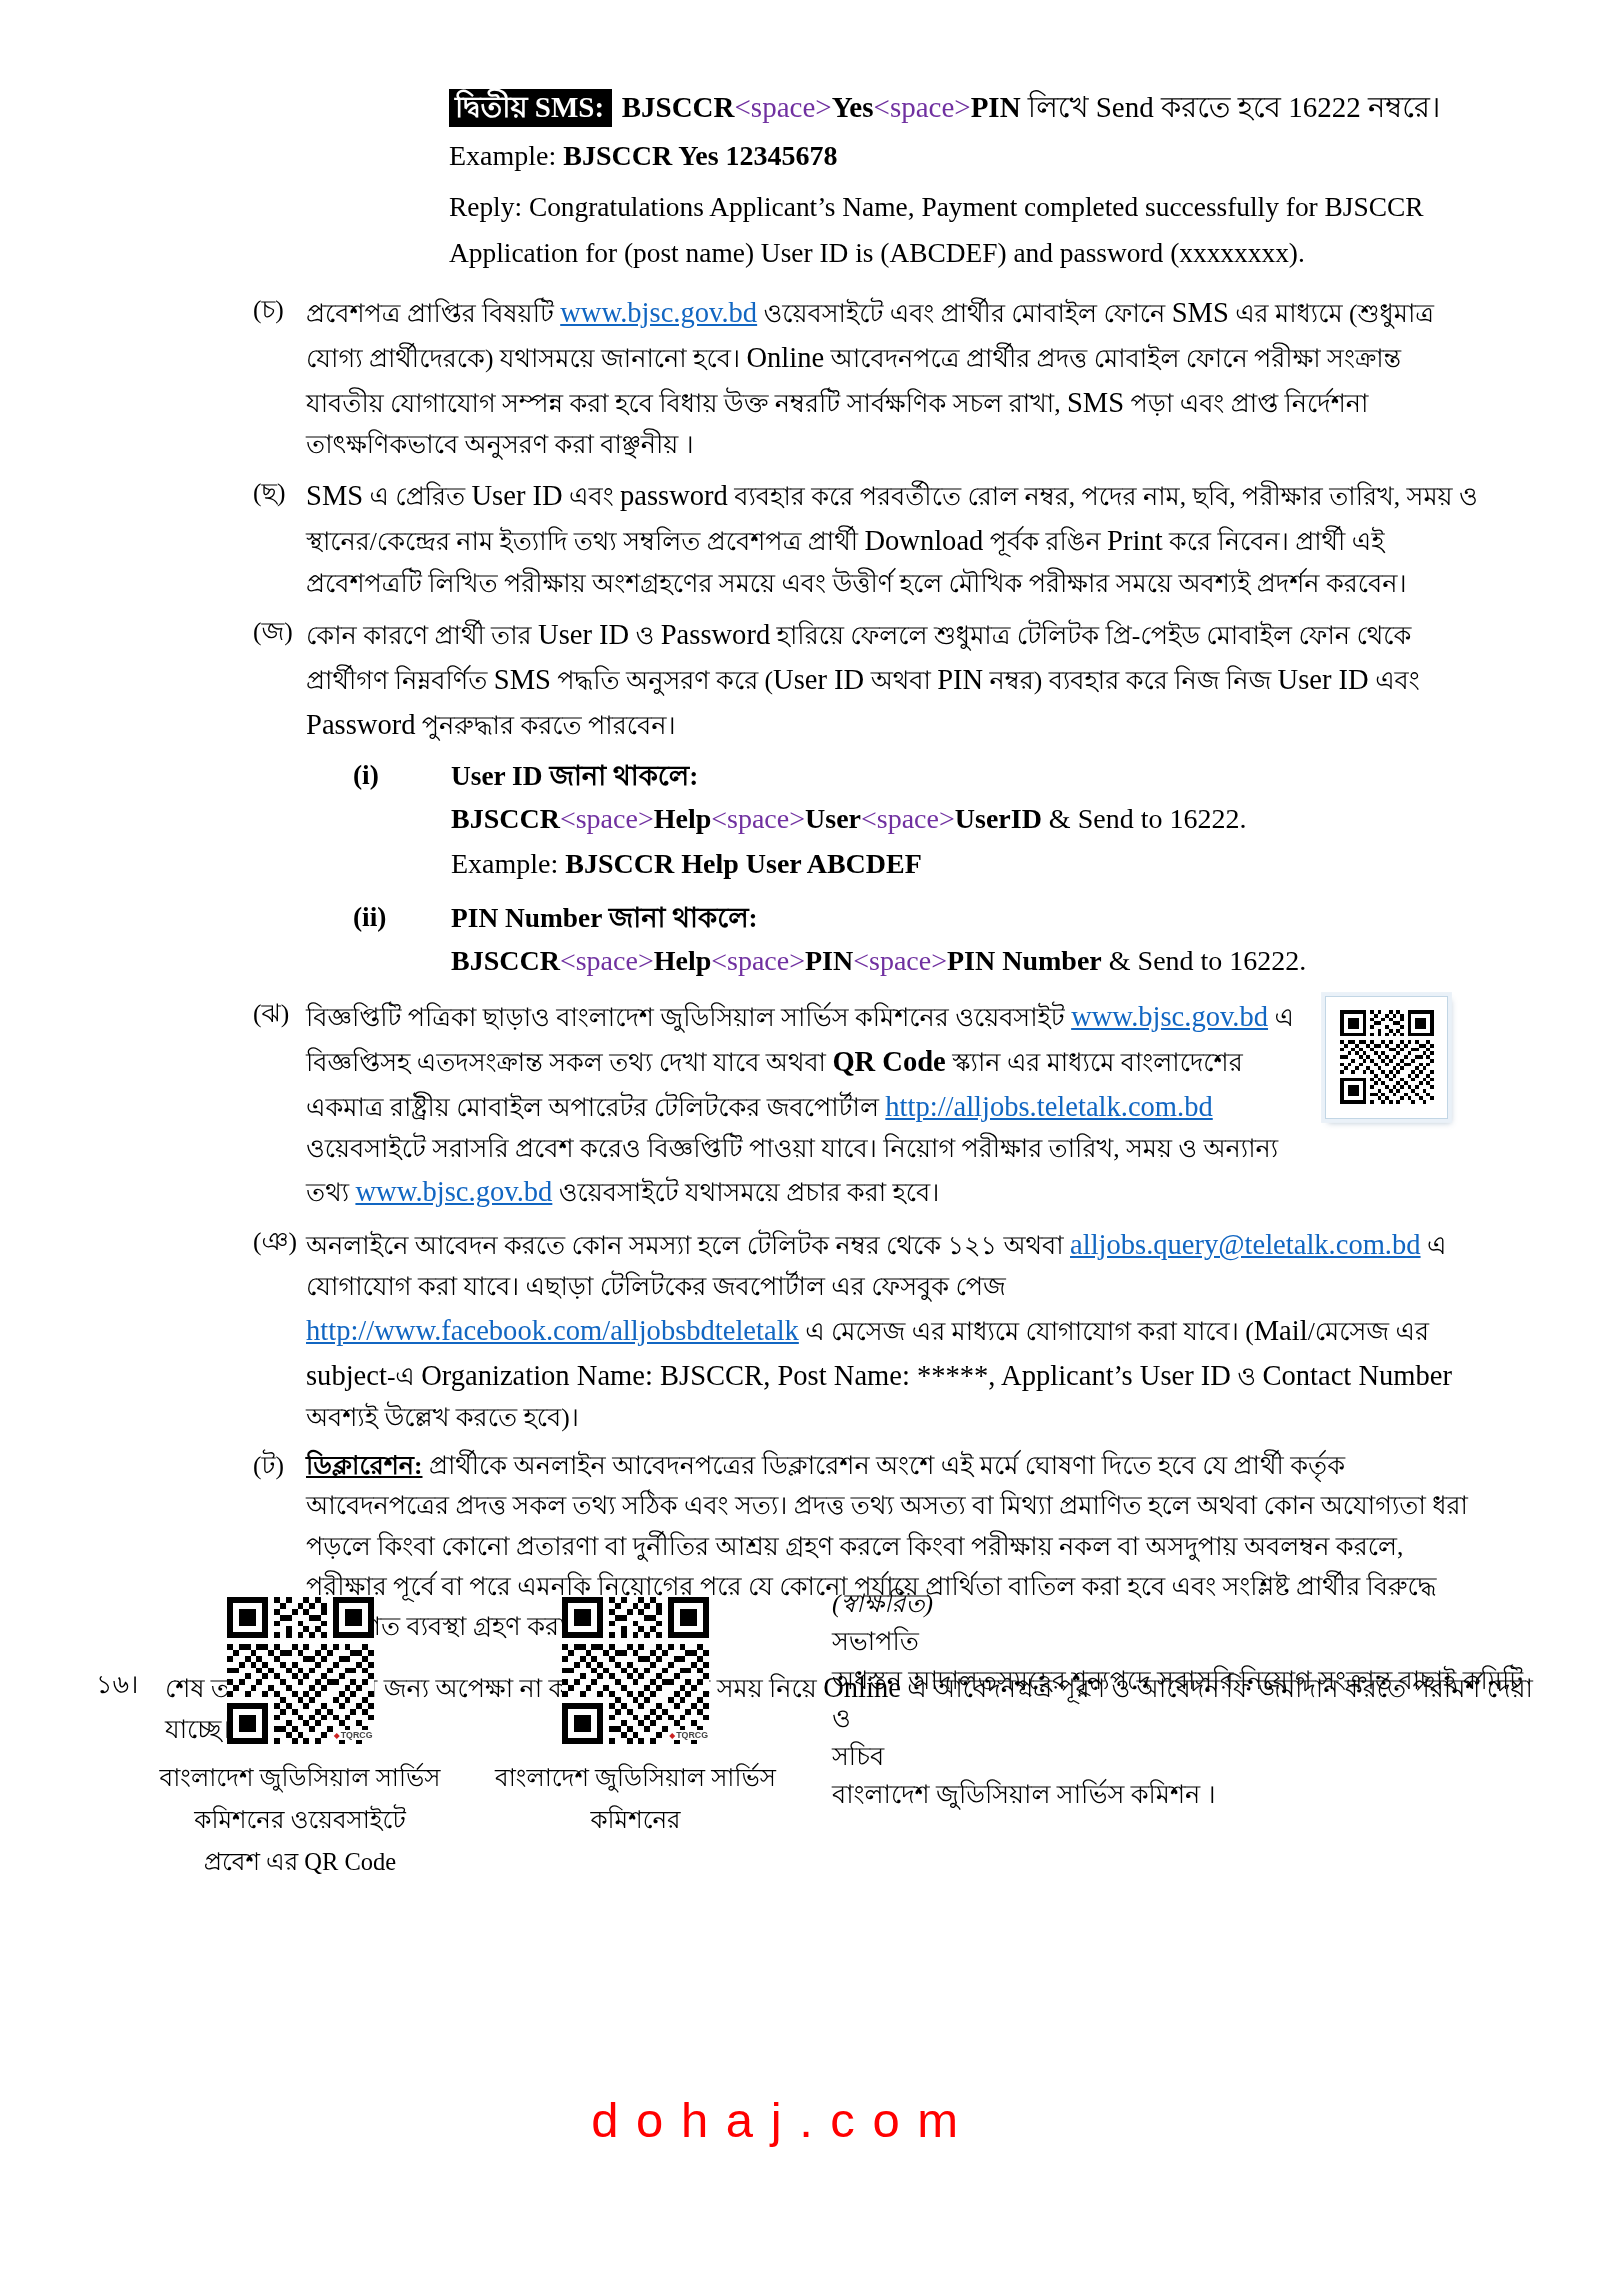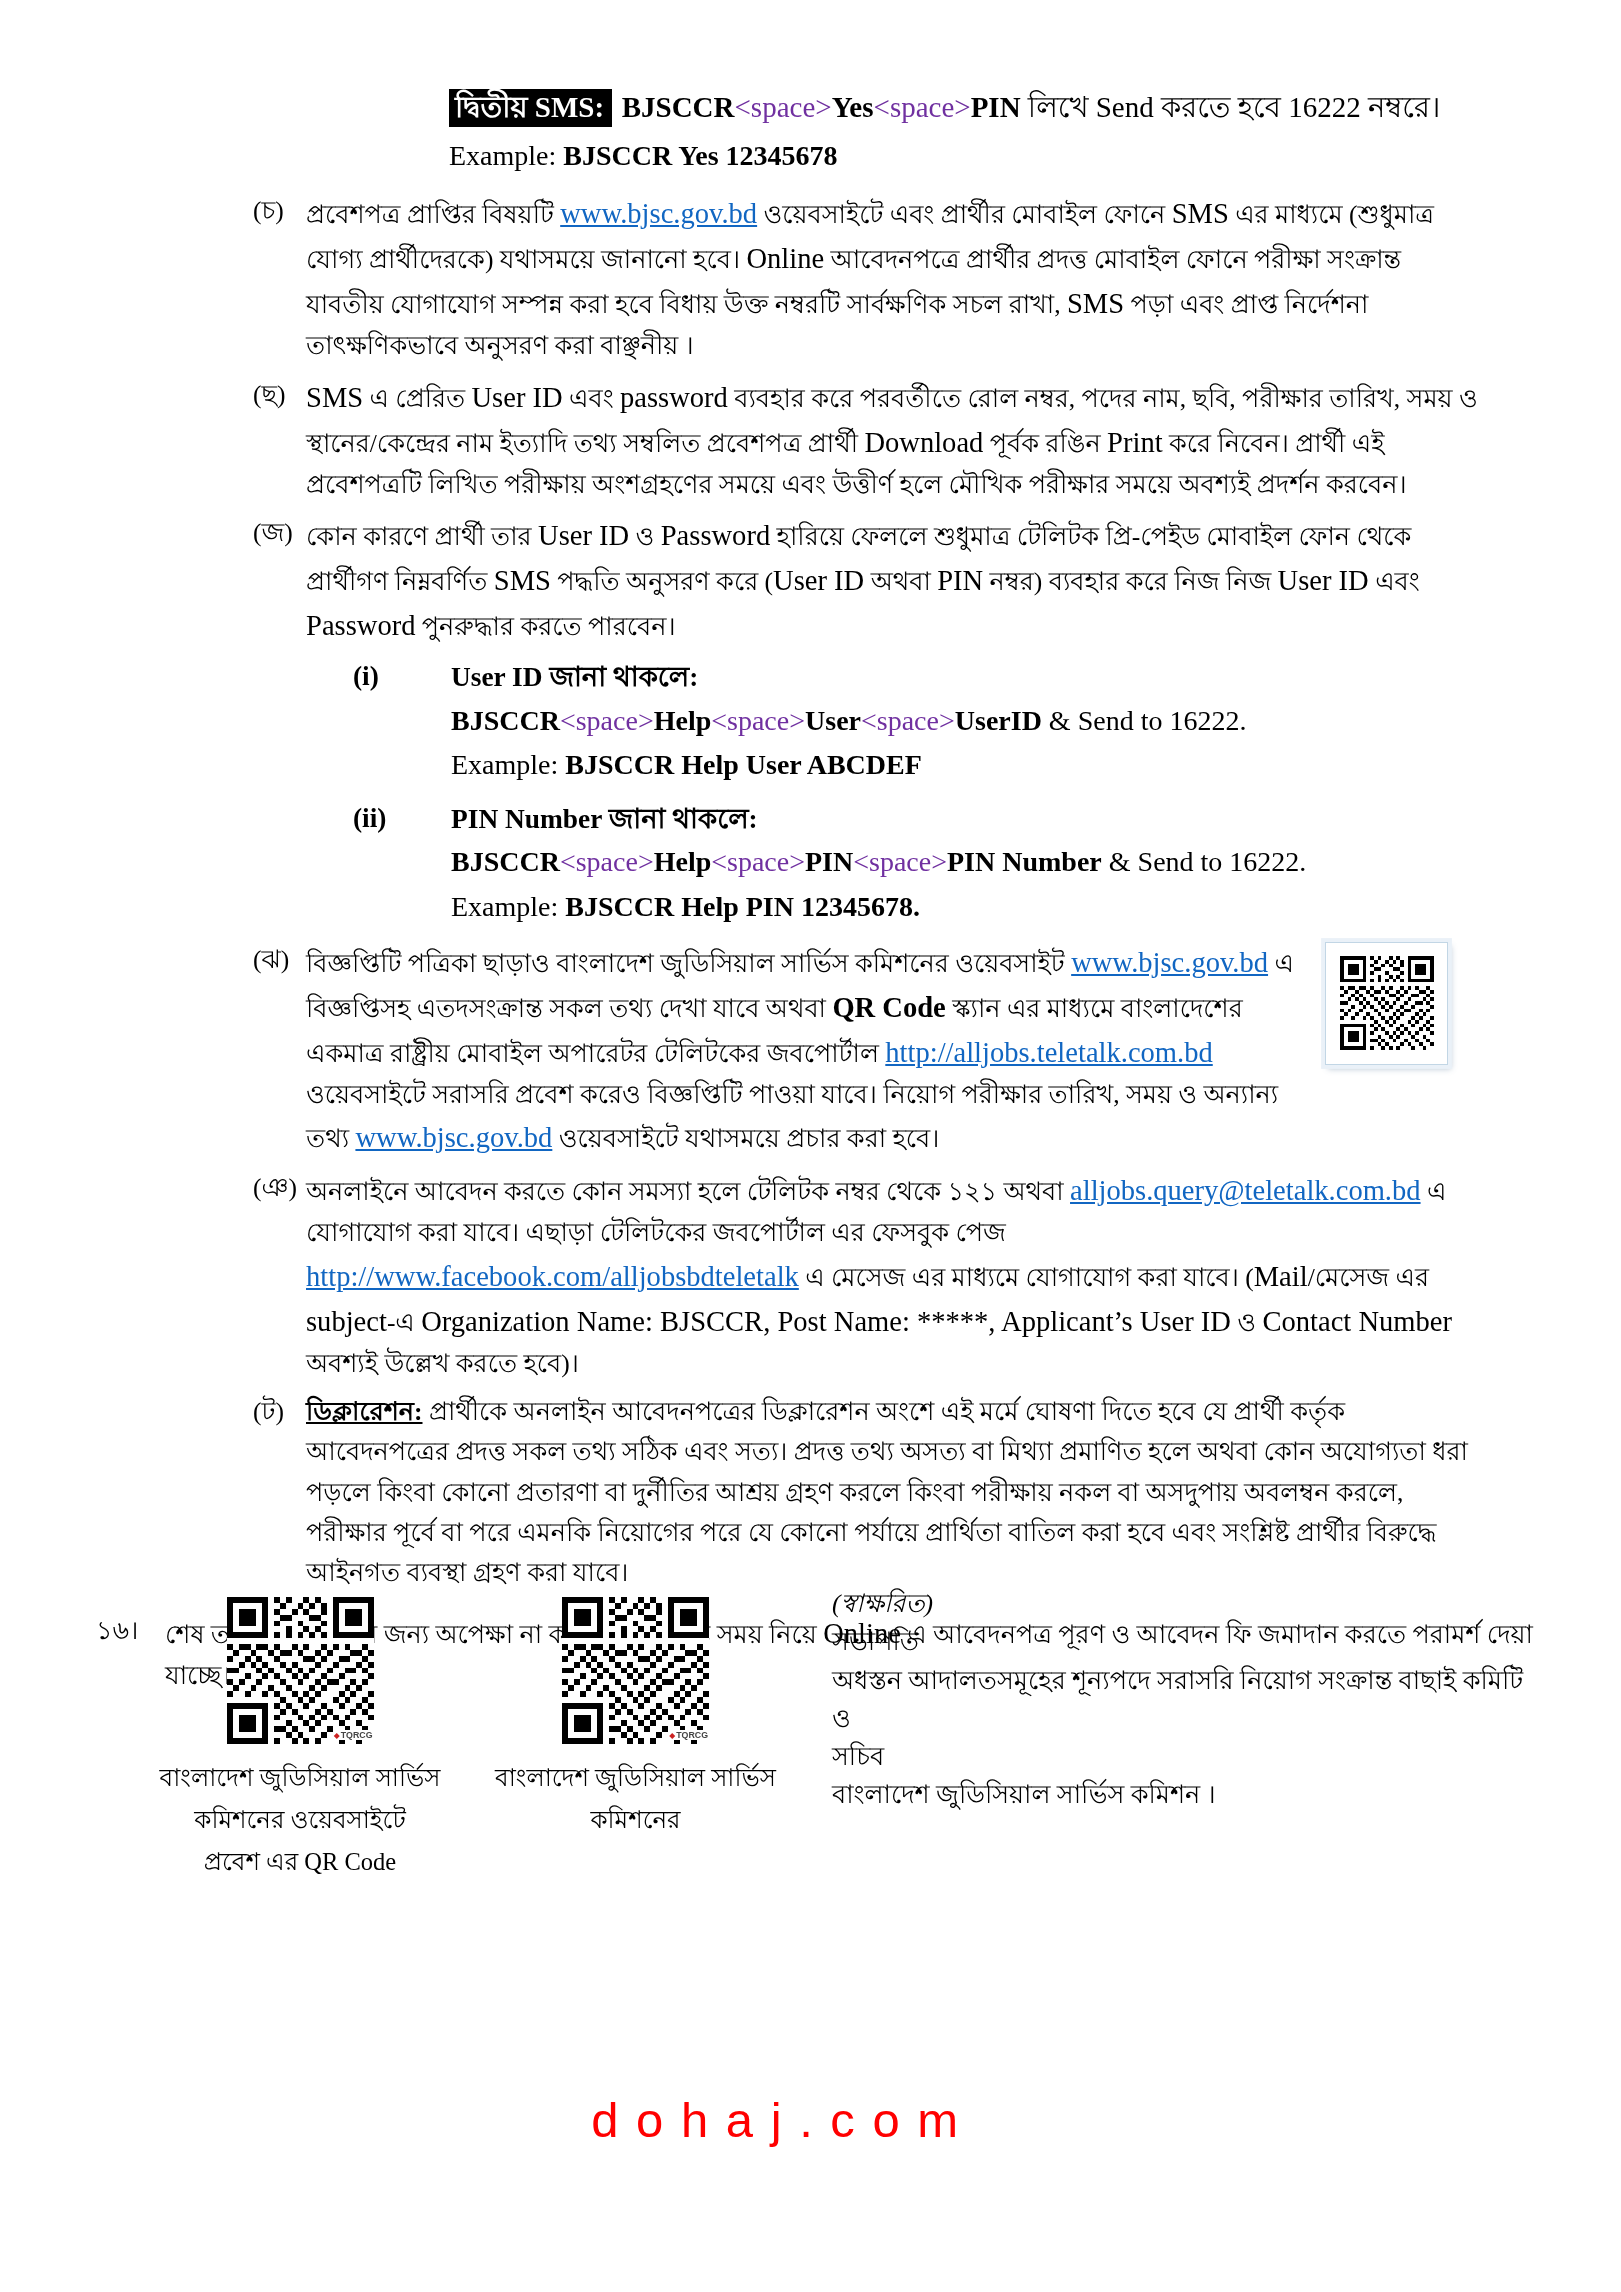--- a/index.html
+++ b/index.html
@@ -77,20 +77,21 @@
   </symbol>
 </svg>
 
 <div class="page">
 
   <div class="intro">
     <div class="cmd-line">
       <span class="hl">দ্বিতীয় SMS:</span><span><span class="b">BJSCCR</span><span class="p">&lt;space&gt;</span><span class="b">Yes</span><span class="p">&lt;space&gt;</span><span class="b">PIN</span><span> লিখে Send করতে হবে 16222 নম্বরে।</span></span>
     </div>
     <div class="example-line"><span>Example: </span><span class="b">BJSCCR Yes 12345678</span></div>
+    <div class="reply">Reply: Congratulations Applicant’s Name, Payment completed successfully for BJSCCR Application for (post name) User ID is (ABCDEF) and password (xxxxxxxx).</div>
   </div>
 
   <div class="mlist">
 
     <div class="mitem">
       <div class="mlbl">(চ)</div>
       <div class="mtxt"><span>প্রবেশপত্র প্রাপ্তির বিষয়টি </span><span class="l e">www.bjsc.gov.bd</span><span> ওয়েবসাইটে এবং প্রার্থীর মোবাইল ফোনে </span><span class="e">SMS</span><span> এর মাধ্যমে (শুধুমাত্র যোগ্য প্রার্থীদেরকে) যথাসময়ে জানানো হবে। </span><span class="e">Online</span><span> আবেদনপত্রে প্রার্থীর প্রদত্ত মোবাইল ফোনে পরীক্ষা সংক্রান্ত যাবতীয় যোগাযোগ সম্পন্ন করা হবে বিধায় উক্ত নম্বরটি সার্বক্ষণিক সচল রাখা, </span><span class="e">SMS</span><span> পড়া এবং প্রাপ্ত নির্দেশনা তাৎক্ষণিকভাবে অনুসরণ করা বাঞ্ছনীয় ।</span></div>
     </div>
 
     <div class="mitem">
@@ -110,21 +111,20 @@
           <div class="subtitle">User ID জানা থাকলে:</div>
           <div class="subcmd"><span class="b">BJSCCR</span><span class="p">&lt;space&gt;</span><span class="b">Help</span><span class="p">&lt;space&gt;</span><span class="b">User</span><span class="p">&lt;space&gt;</span><span class="b">UserID</span><span> &amp; Send to 16222.</span></div>
           <div class="subex"><span>Example: </span><span class="b">BJSCCR Help User ABCDEF</span></div>
         </div>
       </div>
       <div class="subitem">
         <div class="sublbl">(ii)</div>
         <div class="subbody">
           <div class="subtitle">PIN Number জানা থাকলে:</div>
           <div class="subcmd"><span class="b">BJSCCR</span><span class="p">&lt;space&gt;</span><span class="b">Help</span><span class="p">&lt;space&gt;</span><span class="b">PIN</span><span class="p">&lt;space&gt;</span><span class="b">PIN Number</span><span> &amp; Send to 16222.</span></div>
-          <div class="subex"><span>Example: </span><span class="b">BJSCCR Help PIN 12345678.</span></div>
         </div>
       </div>
     </div>
 
     <div class="mitem item-qr">
       <div class="mlbl">(ঝ)</div>
       <div class="mtxt"><span>বিজ্ঞপ্তিটি পত্রিকা ছাড়াও বাংলাদেশ জুডিসিয়াল সার্ভিস কমিশনের ওয়েবসাইট </span><span class="l e">www.bjsc.gov.bd</span><span> এ বিজ্ঞপ্তিসহ এতদসংক্রান্ত সকল তথ্য দেখা যাবে অথবা </span><span class="b e">QR Code</span><span> স্ক্যান এর মাধ্যমে বাংলাদেশের একমাত্র রাষ্ট্রীয় মোবাইল অপারেটর টেলিটকের জবপোর্টাল </span><span class="l e">http://alljobs.teletalk.com.bd</span><span> ওয়েবসাইটে সরাসরি প্রবেশ করেও বিজ্ঞপ্তিটি পাওয়া যাবে। নিয়োগ পরীক্ষার তারিখ, সময় ও অন্যান্য তথ্য </span><span class="l e">www.bjsc.gov.bd</span><span> ওয়েবসাইটে যথাসময়ে প্রচার করা হবে।</span></div>
       <div class="qr-card">
         <svg viewBox="0 0 96 96" width="94" height="94">
             <use href="#qrsym"></use>

